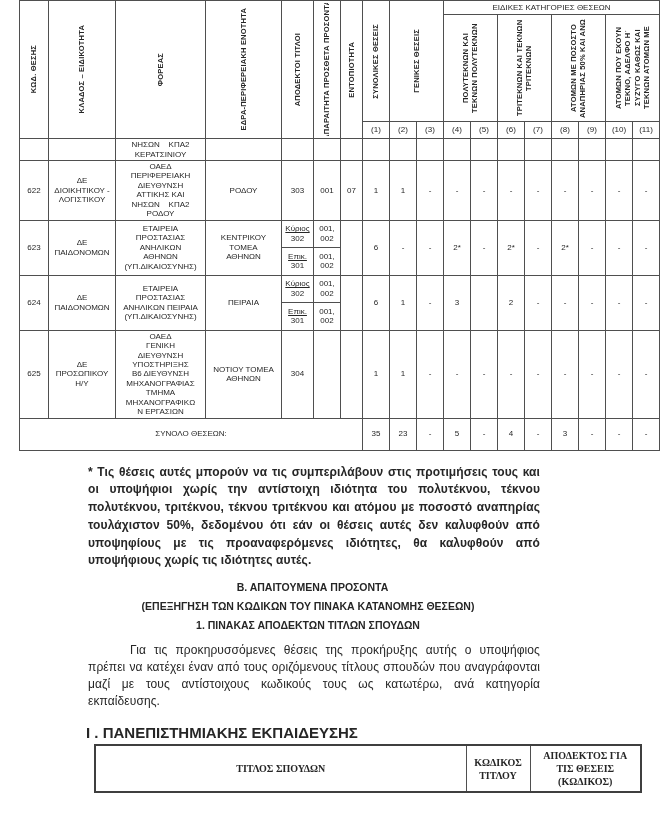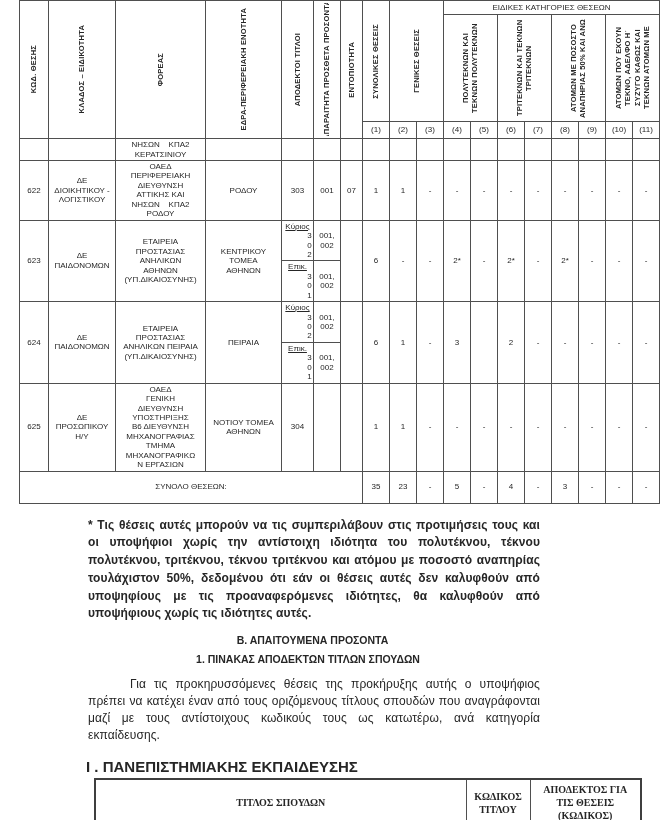--- a/index.html
+++ b/index.html
@@ -40,21 +40,21 @@
   tr.rcarry{height:22px;}
   tr.r622{height:53px;}
   tr.rsubA{height:27px;}
   tr.rsubB{height:28px;}
   tr.r625{height:77px;}
   tr.rtotal{height:32px;}
   td.bold, th.bold{font-weight:bold;}
   th.eidikes{font-size:7.5px;font-weight:bold;padding:0;}
   th.num{font-weight:bold;font-size:7.5px;}
   .u{text-decoration:underline;display:block;}
-  .tl-code{display:block;padding-left:24px;}
+  .tl-code{display:block;}
   td.sub{padding:2px 1px;}
 
   
   .footnote{
     margin:13px 76px 0 88px;
     font-weight:bold;font-size:12px;line-height:1.48;
     text-align:justify;letter-spacing:.1px;
   }
   .hcenter{margin:0;text-align:center;font-weight:bold;font-size:10.5px;}
   .hd1{margin-top:11px;padding-left:9px;}
@@ -364,20 +364,21 @@
       <td class="bold">-</td>
       <td class="bold">-</td>
       <td class="bold">-</td>
     </tr>
   </tbody>
     </table>
 
   <p class="footnote">* Τις θέσεις αυτές μπορούν να τις συμπεριλάβουν στις προτιμήσεις τους και οι υποψήφιοι χωρίς την αντίστοιχη ιδιότητα του πολυτέκνου, τέκνου πολυτέκνου, τριτέκνου, τέκνου τριτέκνου και ατόμου με ποσοστό αναπηρίας τουλάχιστον 50%, δεδομένου ότι εάν οι θέσεις αυτές δεν καλυφθούν από υποψηφίους με τις προαναφερόμενες ιδιότητες, θα καλυφθούν από υποψήφιους χωρίς τις ιδιότητες αυτές.</p>
 
   <p class="hcenter hd1">Β. ΑΠΑΙΤΟΥΜΕΝΑ ΠΡΟΣΟΝΤΑ</p>
+  <p class="hcenter hd2">(ΕΠΕΞΗΓΗΣΗ ΤΩΝ ΚΩΔΙΚΩΝ ΤΟΥ ΠΙΝΑΚΑ ΚΑΤΑΝΟΜΗΣ ΘΕΣΕΩΝ)</p>
   <p class="hcenter hd3">1. ΠΙΝΑΚΑΣ ΑΠΟΔΕΚΤΩΝ ΤΙΤΛΩΝ ΣΠΟΥΔΩΝ</p>
 
   <p class="intro">Για τις προκηρυσσόμενες θέσεις της προκήρυξης αυτής ο υποψήφιος πρέπει να κατέχει έναν από τους οριζόμενους τίτλους σπουδών που αναγράφονται μαζί με τους αντίστοιχους κωδικούς τους ως κατωτέρω, ανά κατηγορία εκπαίδευσης.</p>
 
   <p class="sec-uni">Ι . ΠΑΝΕΠΙΣΤΗΜΙΑΚΗΣ ΕΚΠΑΙΔΕΥΣΗΣ</p>
 
   <table class="titles">
     <colgroup>
       <col style="width:371px">
         <col style="width:64px">

